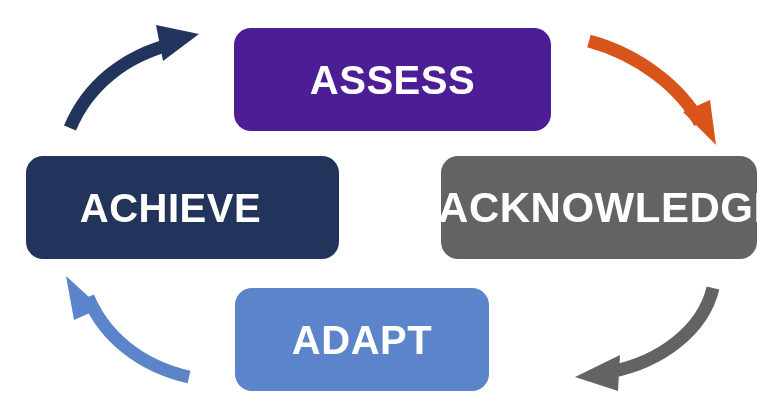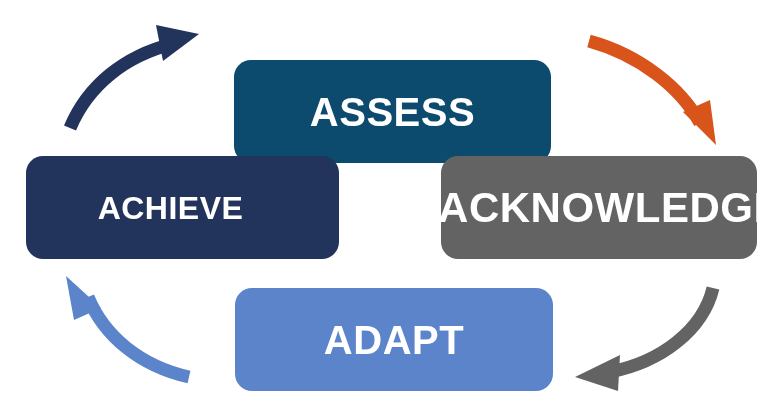--- a/index.html
+++ b/index.html
@@ -42,52 +42,51 @@
     display: block;
     line-height: 1;
   }
 
   
   #node-assess {
     left: 234px;
     top: 28px;
     width: 317px;
     height: 103px;
-    background: #0c4a6e;
+    background: #4c1d95;
     font-size: 40px;
-    margin-top: 32px;
   }
   
   #node-acknowledge {
     left: 441px;
     top: 156px;
     width: 316px;
     height: 103px;
     background: #636363;
     font-size: 42px;
     justify-content: center;
     padding-left: 22px;
   }
   
   #node-adapt {
     left: 235px;
     top: 288px;
-    width: 318px;
+    width: 254px;
     height: 103px;
     background: #5b84ca;
     font-size: 40px;
   }
   
   #node-achieve {
     left: 26px;
     top: 156px;
     width: 313px;
     height: 103px;
     background: #22345c;
-    font-size: 32px;
+    font-size: 40px;
     justify-content: center;
     padding-right: 24px;
   }
 </style>
 </head>
 <body>
 
 <div id="diagram-root">
 
   <svg class="arrow-layer" viewBox="0 0 784 420" width="784" height="420" xmlns="http://www.w3.org/2000/svg">

